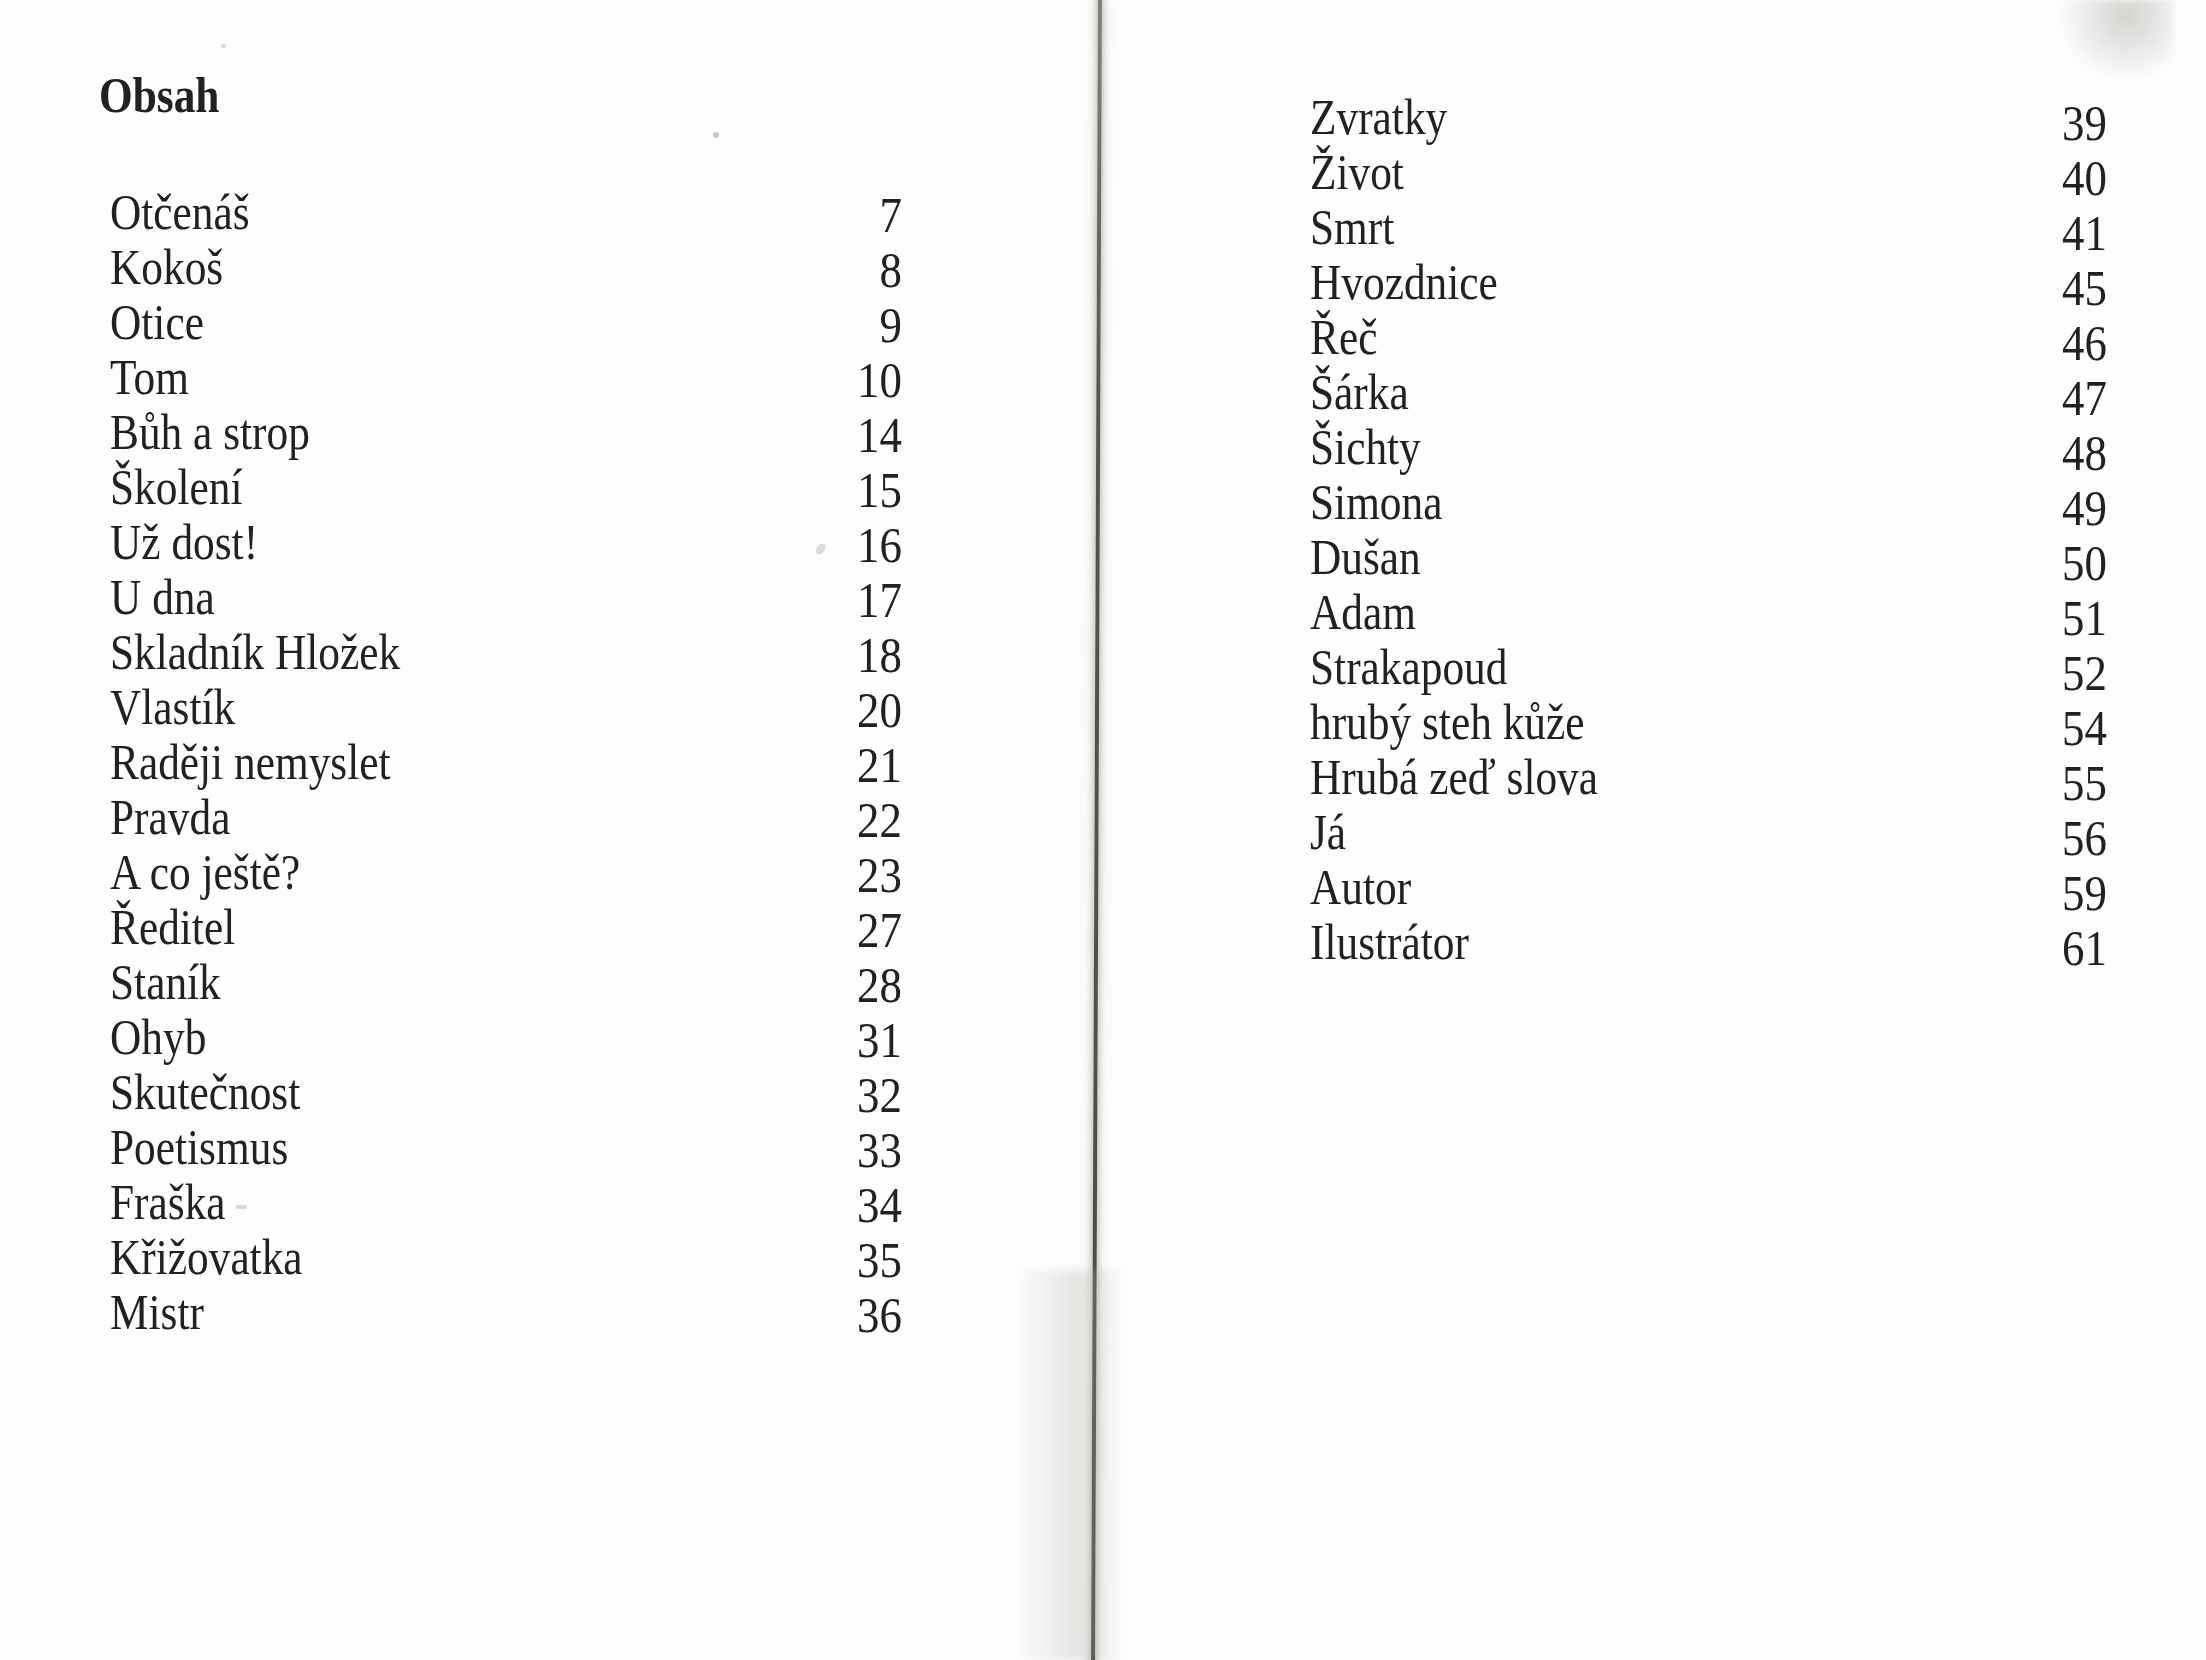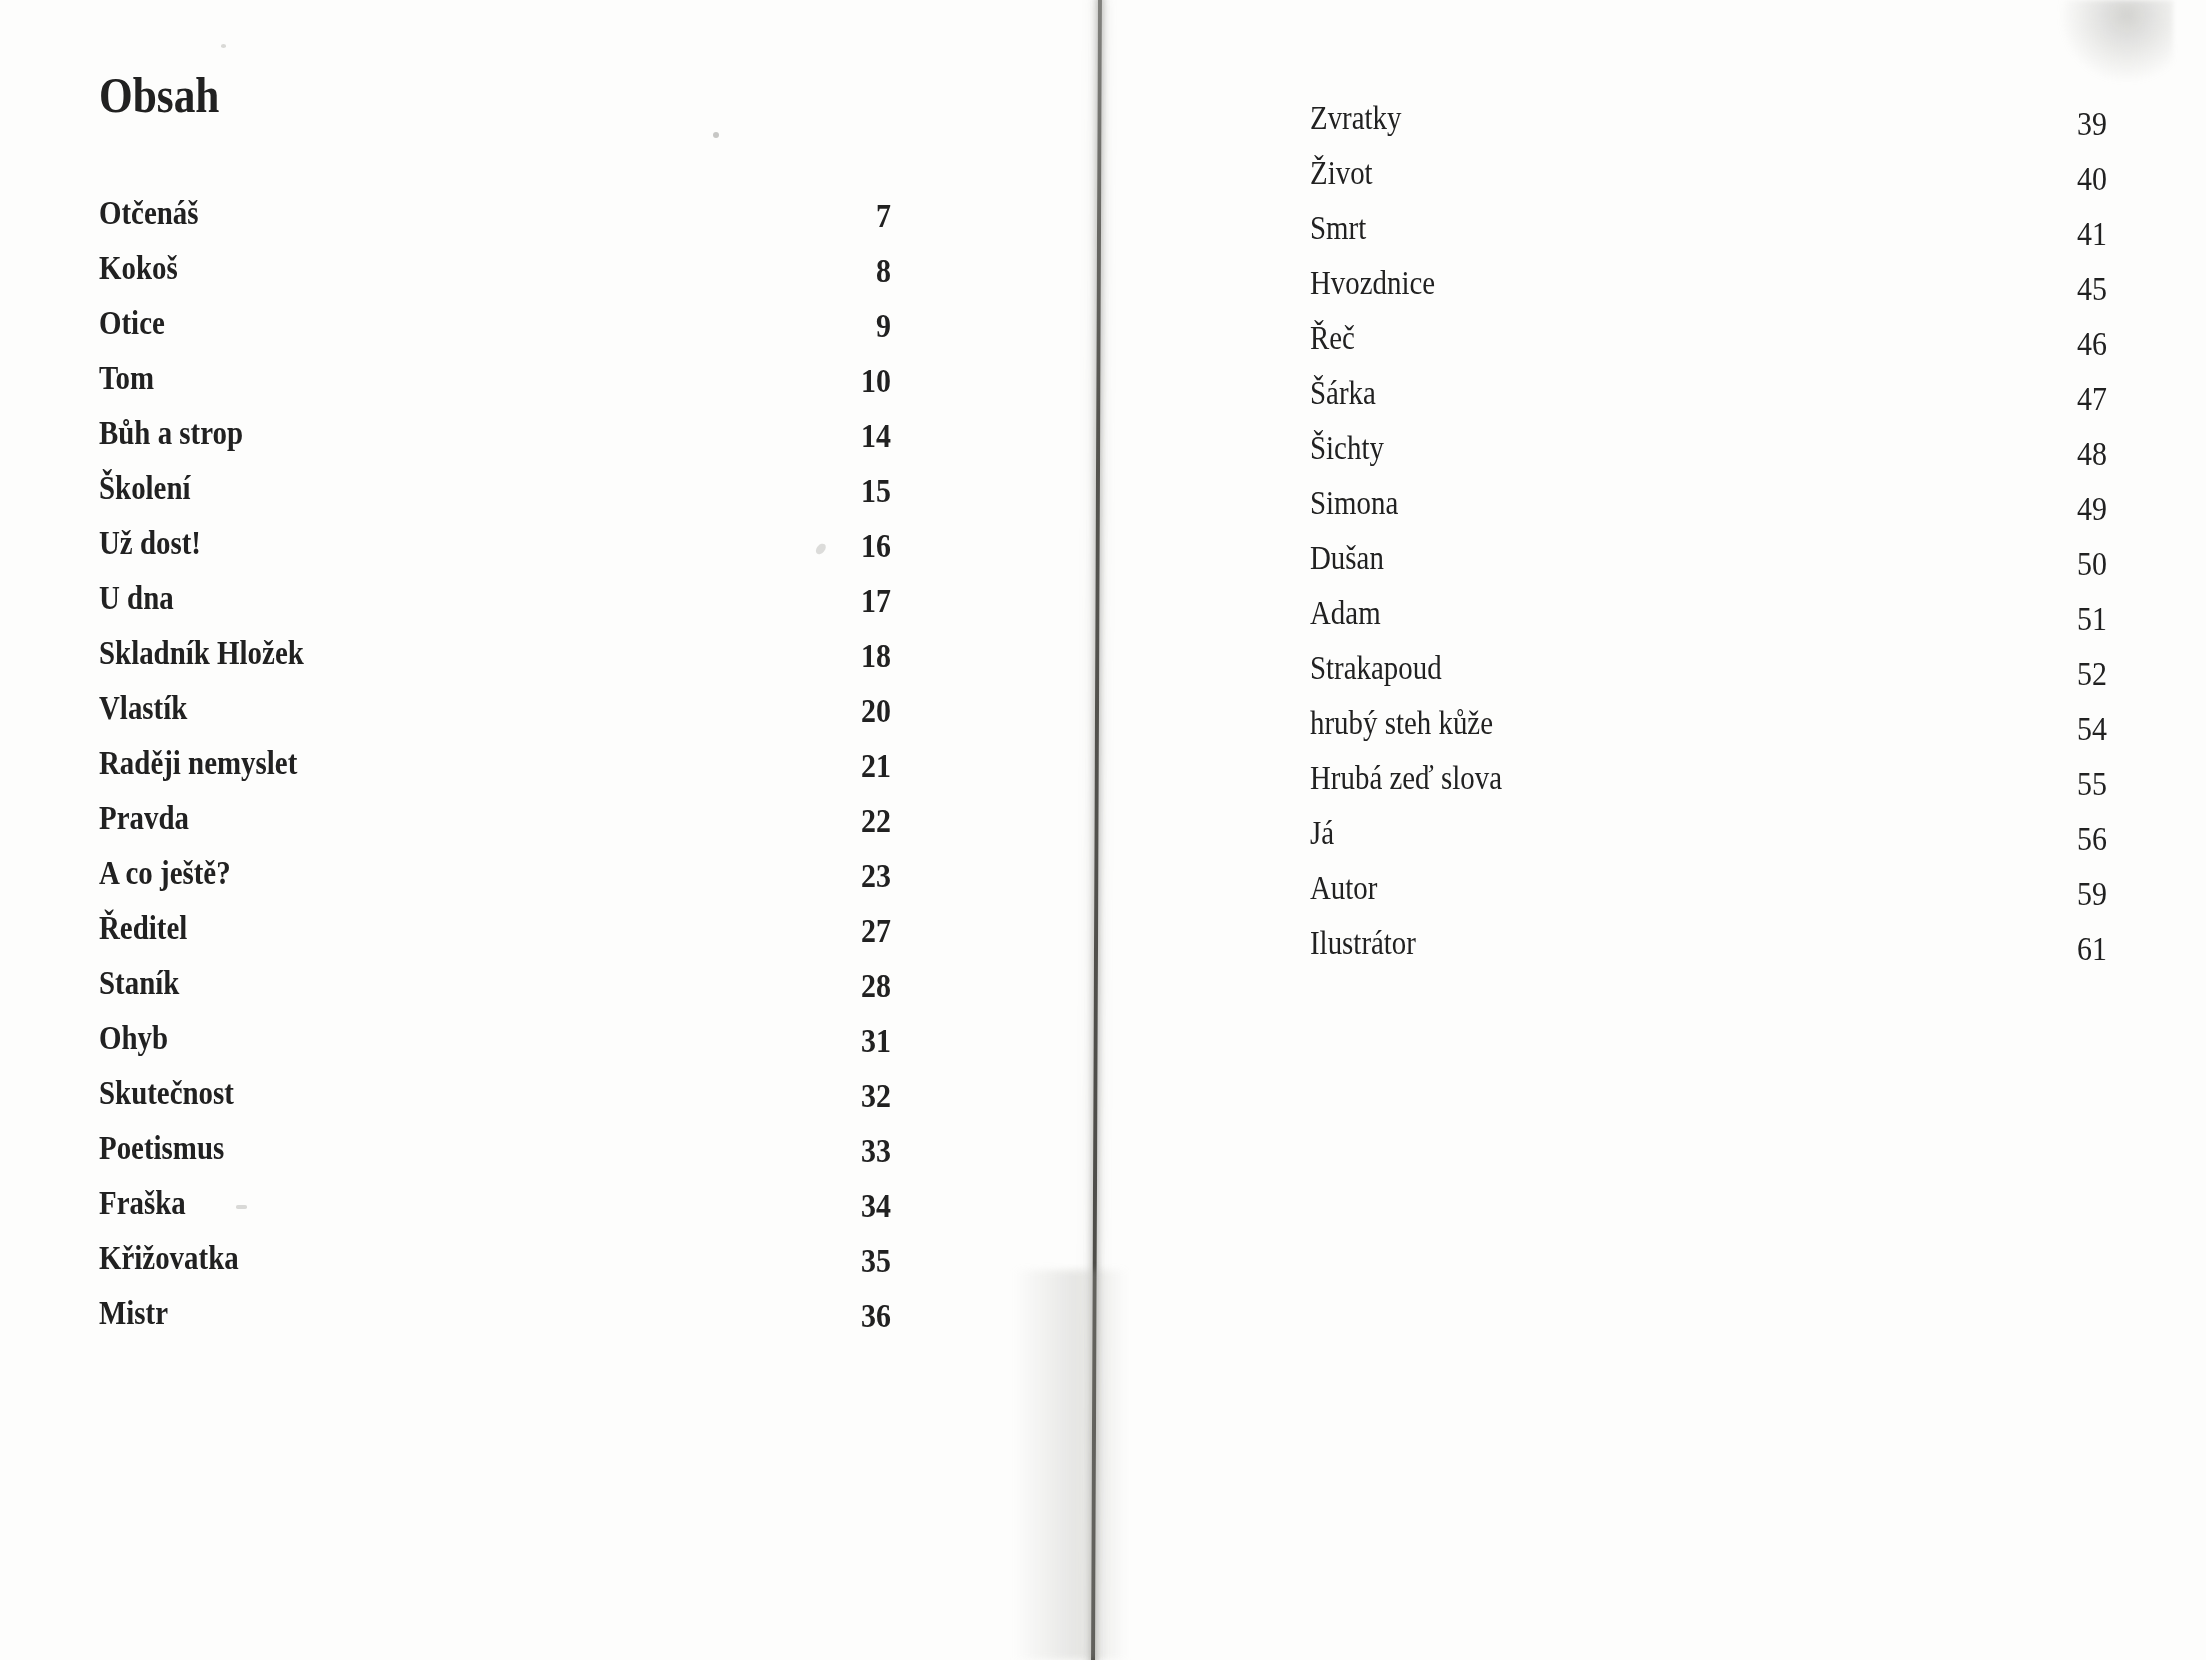--- a/index.html
+++ b/index.html
@@ -17,33 +17,33 @@
     font-size:51px;font-weight:700;line-height:1.2;
     letter-spacing:0;
     transform:scaleX(.85);transform-origin:0 50%;
     white-space:nowrap;
   }
   
   .toc{position:absolute;display:flex;flex-direction:column;}
   .toc .row{
     display:flex;justify-content:space-between;
     height:55px;line-height:55px;
-    font-size:34px;
+    font-size:51px;
   }
   .toc .t{
     transform:scaleX(.85);transform-origin:0 50%;
     white-space:nowrap;
   }
   .toc .n{
     transform:scaleX(.88);transform-origin:100% 50%;
     min-width:115px;text-align:right;
     position:relative;
     font-variant-numeric:lining-nums;
   }
-  .toc-left{left:99px;top:185px;width:792px;font-weight:bold;}
+  .toc-left{left:110px;top:185px;width:792px;}
   .toc-left .n{top:2.6px;}
   .toc-right{left:1310px;top:90px;width:797px;}
   .toc-right .n{top:6.2px;}
   
   .spine{
     position:absolute;left:1098px;top:-5.3px;width:3.5px;height:1673px;
     background:linear-gradient(180deg,#82827e 0%,#55544f 25%,#4b4a46 100%);
     transform:rotate(0.24deg);transform-origin:50% 0;
     border-radius:1.8px;
     box-shadow:

